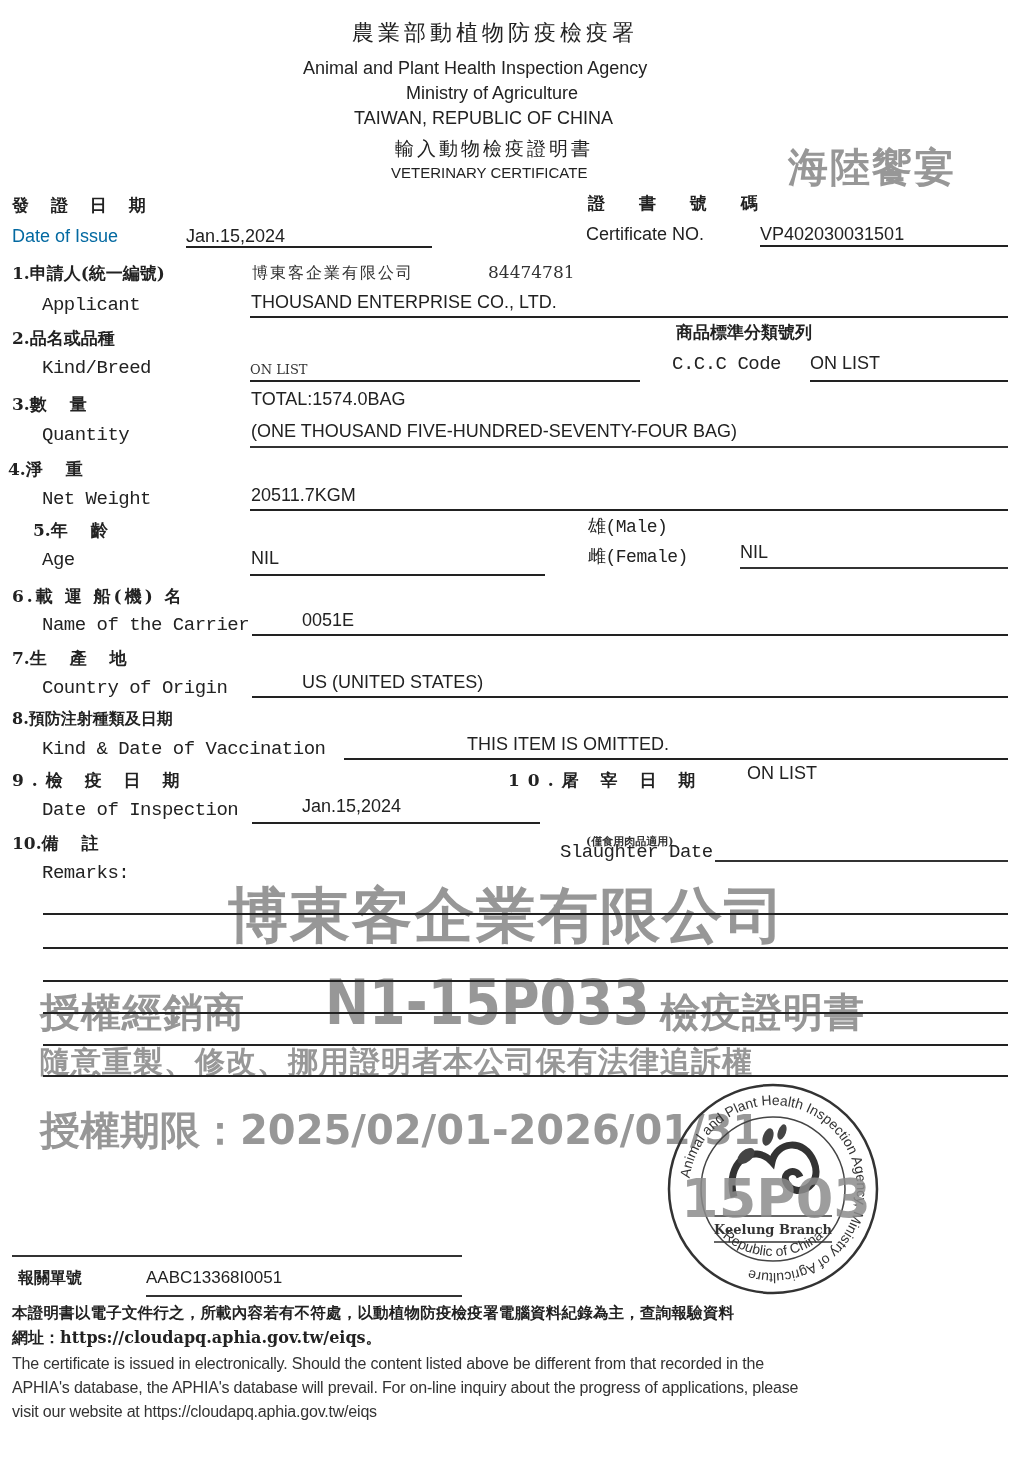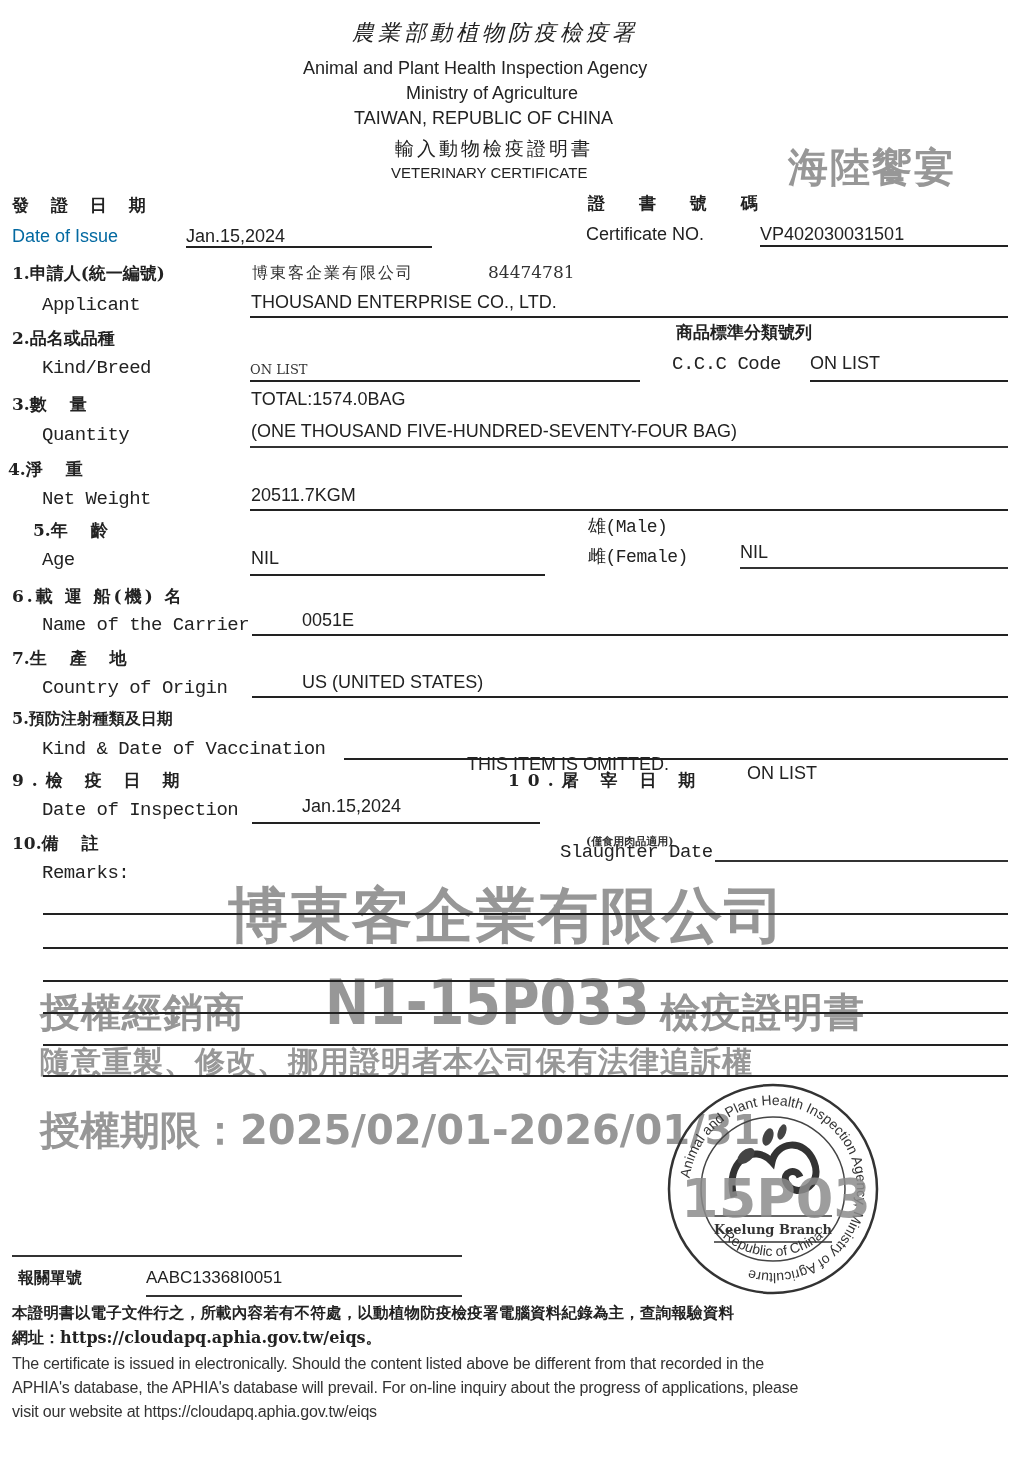--- a/index.html
+++ b/index.html
@@ -15,21 +15,21 @@
   .en-label { font-family:"Liberation Mono", monospace; font-size:19px; color:#222; letter-spacing:-0.5px; }
   .value { font-family:"Liberation Sans", sans-serif; font-size:18px; color:#222; }
   .wm { font-family:"DejaVu Sans", sans-serif; font-weight:bold; color:#8c8c8c; opacity:0.9; }
   .stamp { position:absolute; left:664px; top:1082px; width:218px; height:214px; }
   .footer-zh { font-family:"DejaVu Serif", serif; font-size:16px; font-weight:bold; color:#222; }
   .footer-en { font-family:"Liberation Sans", sans-serif; font-size:16px; color:#333; letter-spacing:-0.2px; }
 </style>
 </head>
 <body>
 
-<div class="abs hdr-zh" style="left:352px;top:18px;font-style:italic;">農業部動植物防疫檢疫署</div>
+<div class="abs hdr-zh" style="left:352px;top:18px;">農業部動植物防疫檢疫署</div>
 <div class="abs hdr-en" style="left:303px;top:58px;">Animal and Plant Health Inspection Agency</div>
 <div class="abs hdr-en" style="left:406px;top:83px;">Ministry of Agriculture</div>
 <div class="abs hdr-en" style="left:354px;top:108px;">TAIWAN, REPUBLIC OF CHINA</div>
 <div class="abs hdr-zh" style="left:395px;top:136px;font-size:19px;letter-spacing:3px;">輸入動物檢疫證明書</div>
 <div class="abs sans" style="left:391px;top:164px;font-size:15px;color:#222;">VETERINARY CERTIFICATE</div>
 
 <div class="abs wm" style="left:788px;top:140px;font-size:40px;letter-spacing:2px;">海陸饗宴</div>
 
 <div class="abs zh-label" style="left:12px;top:194px;letter-spacing:8px;">發 證 日 期</div>
 <div class="abs sans" style="left:12px;top:226px;font-size:18px;color:#0369a1;">Date of Issue</div>
@@ -80,23 +80,23 @@
 <div class="abs zh-label" style="left:12px;top:585px;letter-spacing:3px;">6.載 運 船(機) 名</div>
 <div class="abs en-label" style="left:42px;top:614px;">Name of the Carrier</div>
 <div class="abs value" style="left:302px;top:610px;">0051E</div>
 <div class="line" style="left:252px;top:634px;width:756px;"></div>
 
 <div class="abs zh-label" style="left:12px;top:647px;">7.生　 產　 地</div>
 <div class="abs en-label" style="left:42px;top:677px;">Country of Origin</div>
 <div class="abs value" style="left:302px;top:672px;">US (UNITED STATES)</div>
 <div class="line" style="left:252px;top:696px;width:756px;"></div>
 
-<div class="abs zh-label" style="left:12px;top:709px;font-size:16px;">5.預防注射種類及日期</div>
+<div class="abs zh-label" style="left:12px;top:709px;font-size:16px;">8.預防注射種類及日期</div>
 <div class="abs en-label" style="left:42px;top:738px;">Kind &amp; Date of Vaccination</div>
-<div class="abs value" style="left:467px;top:754px;">THIS ITEM IS OMITTED.</div>
+<div class="abs value" style="left:467px;top:734px;">THIS ITEM IS OMITTED.</div>
 <div class="line" style="left:344px;top:758px;width:664px;"></div>
 
 <div class="abs zh-label" style="left:12px;top:769px;letter-spacing:8px;">9.檢 疫 日 期</div>
 <div class="abs en-label" style="left:42px;top:799px;">Date of Inspection</div>
 <div class="abs value" style="left:302px;top:796px;">Jan.15,2024</div>
 <div class="line" style="left:252px;top:822px;width:288px;"></div>
 
 <div class="abs zh-label" style="left:508px;top:769px;letter-spacing:8px;text-align:center;">10.屠 宰 日 期</div>
 <div class="abs en-label" style="left:560px;top:797px;margin-top:44px;">Slaughter Date</div>
 <div class="abs serif" style="left:586px;top:834px;font-size:11px;font-weight:bold;color:#333;">(僅食用肉品適用)</div>

